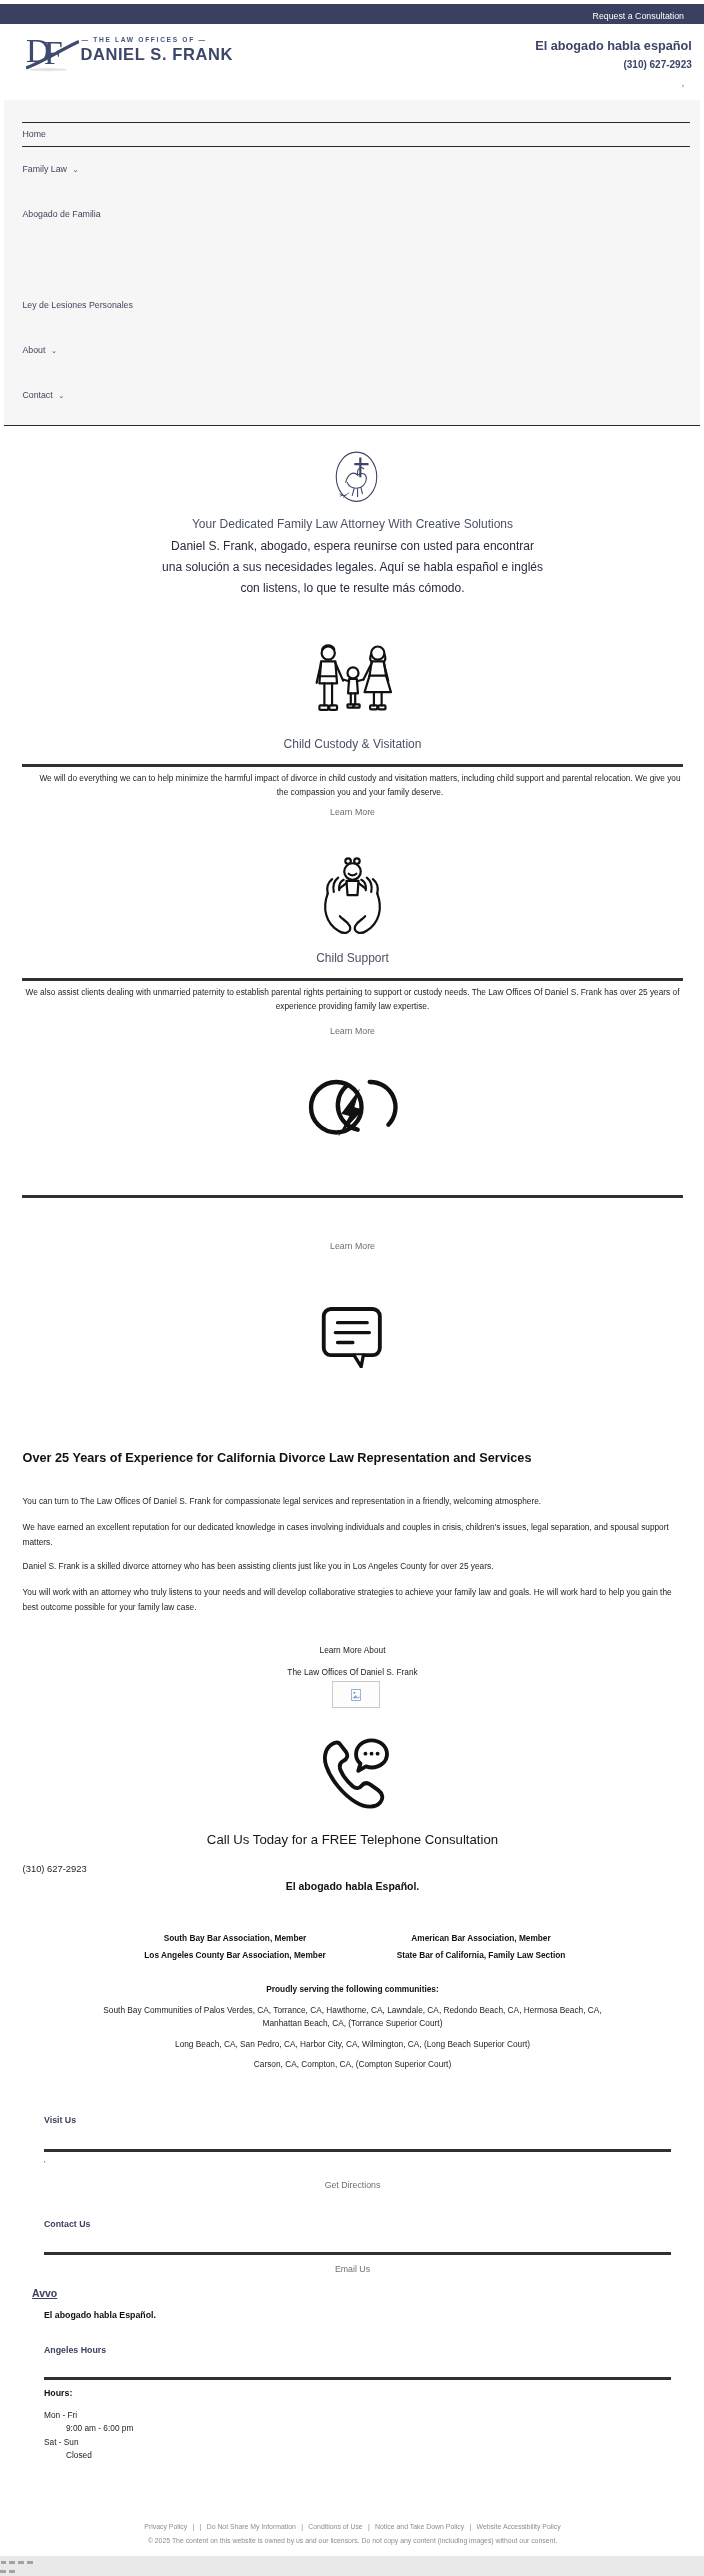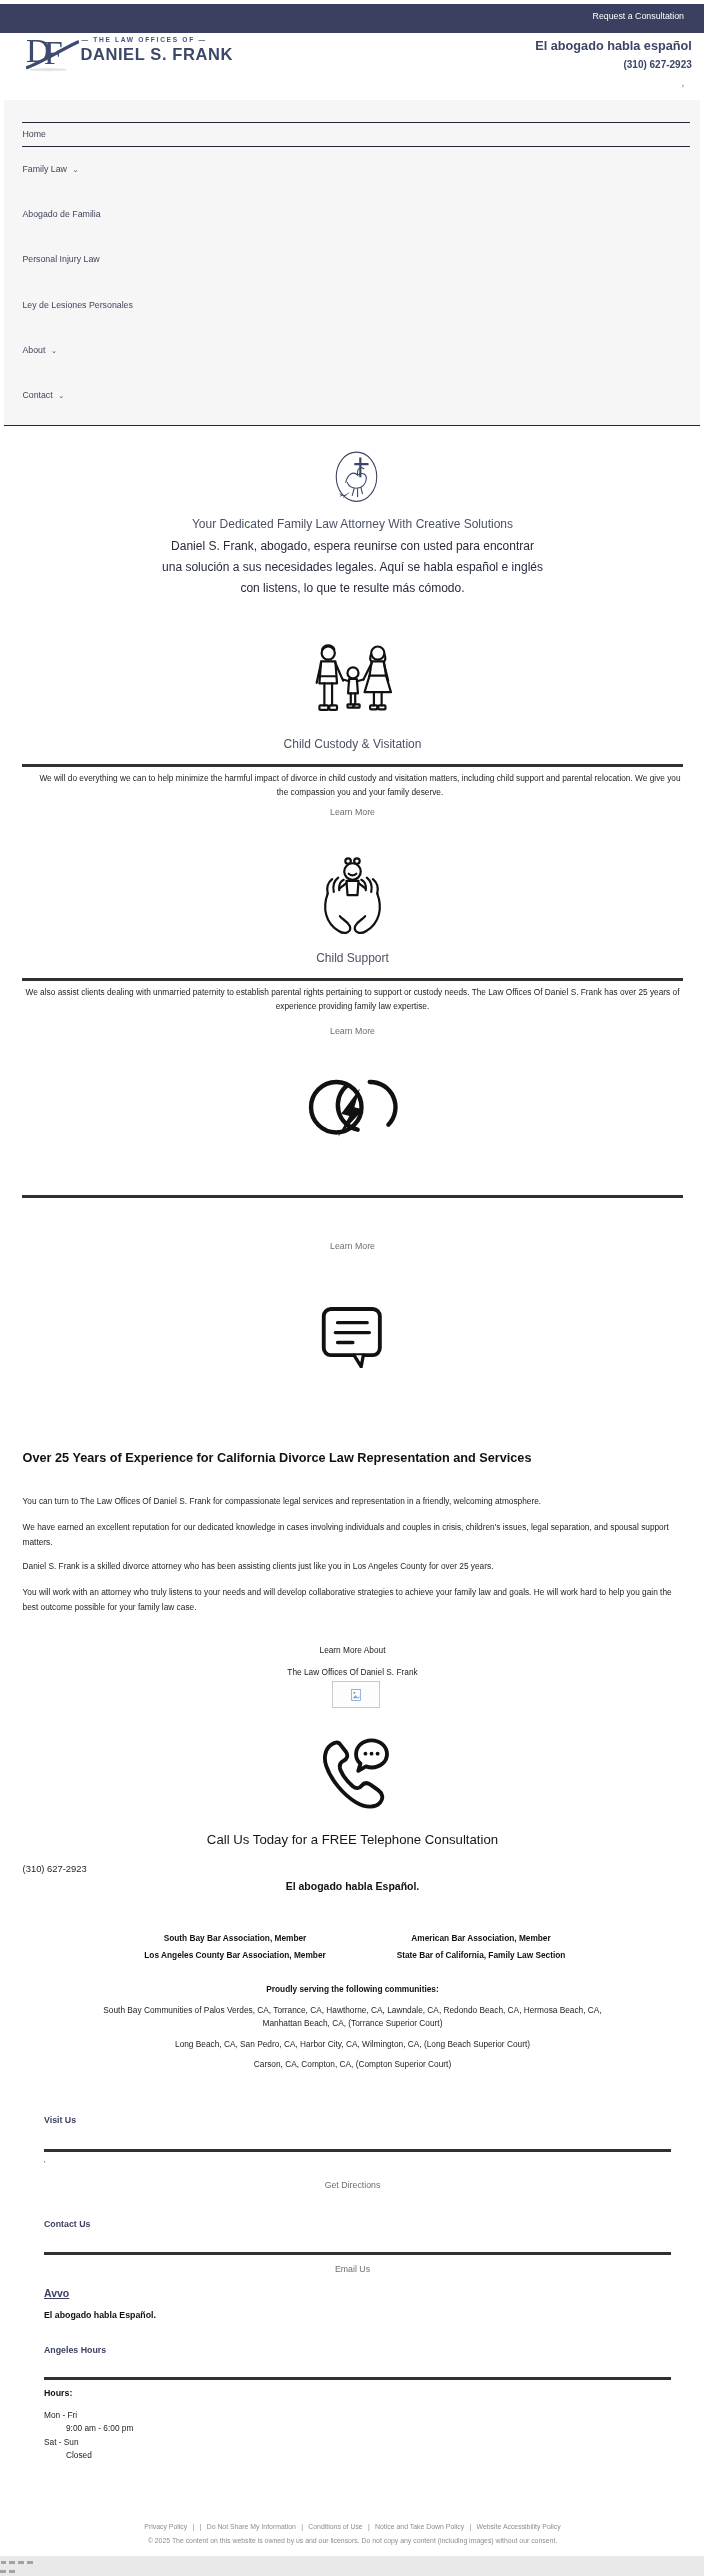--- a/index.html
+++ b/index.html
@@ -2,21 +2,21 @@
 <html style="font-size:8.8px"><head>
 <meta charset="utf-8">
 <style>
   html,body{margin:0;padding:0;background:#ffffff;}
   .page{position:relative;width:705px;height:2576px;background:#ffffff;overflow:hidden;
         font-family:"Liberation Sans","DejaVu Sans",sans-serif;color:#1d1d1d;}
   .abs{position:absolute;}
   .center{left:0;right:0;text-align:center;}
 
   
-  .topbar{position:absolute;top:4.4px;left:0;width:705px;height:29px;background:#3b4060;}
+  .topbar{position:absolute;top:4.4px;left:0;width:705px;height:20px;background:#3b4060;}
   .topbar-cta{position:absolute;right:21px;top:0;line-height:24px;color:#ffffff;font-size:8.8px;cursor:pointer;}
 
   
   .logo{position:absolute;left:26.4px;top:32px;width:198px;height:39px;cursor:pointer;}
   .monogram{position:absolute;left:0;top:0;}
   .logo-tagline{position:absolute;left:55px;top:4.4px;font-size:6.6px;letter-spacing:1.7px;
                 color:#43507c;font-weight:bold;white-space:nowrap;}
   .logo-name{position:absolute;left:54px;top:13.2px;font-size:16.5px;font-weight:600;letter-spacing:0.6px;
              color:#3d4768;white-space:nowrap;}
   .hdr-spanish{position:absolute;right:13.2px;top:39px;font-size:12.7px;font-weight:bold;color:#3d4466;}
@@ -72,21 +72,21 @@
   .com-2{top:2058px;left:0;right:0;}
 
   
   .foot-title{position:absolute;left:44px;font-size:8.8px;font-weight:600;color:#3d4260;}
   .ft-visit{top:2115px;} .ft-contact{top:2219px;} .ft-hours{top:2345px;}
   .footer-rule{left:44px;width:627px;}
   .fr-1{top:2149px;} .fr-2{top:2252px;} .fr-3{top:2377px;}
   .stray2{position:absolute;top:2159px;left:44px;font-size:7.7px;color:#333333;}
   .gray-link{position:absolute;font-size:8.8px;color:#6f6f6f;cursor:pointer;}
   .gl-dir{top:2180px;} .gl-email{top:2264px;}
-  .avvo{position:absolute;top:2287px;left:44px;font-size:10.5px;font-weight:bold;color:#3d4260;
+  .avvo{position:absolute;top:2287px;left:32px;font-size:10.5px;font-weight:bold;color:#3d4260;
         text-decoration:underline;cursor:pointer;}
   .foot-spanish{position:absolute;top:2310px;left:44px;font-size:8.8px;font-weight:bold;color:#111111;}
   .hours-label{position:absolute;top:2388px;left:44px;font-size:8.8px;font-weight:bold;color:#111111;}
   .hours-line{position:absolute;font-size:8.3px;color:#1d1d1d;}
   .hr-d1{top:2410px;left:44px;} .hr-t1{top:2423px;left:66px;}
   .hr-d2{top:2437px;left:44px;} .hr-t2{top:2450px;left:66px;}
 
   
   .legal{position:absolute;top:2523px;left:0;right:0;text-align:center;font-size:6.9px;color:#8d8d8d;}
   .legal span{margin:0 1.7px;}
@@ -125,23 +125,20 @@
 
   <nav class="menu">
     <div class="menu-item menu-home">
       <span>Home</span>
     </div>
     <div class="menu-item mi-1">
       <span>Family Law</span><span class="chev">⌄</span>
     </div>
     <div class="menu-item mi-2">
       <span>Abogado de Familia</span>
-    </div>
-    <div class="menu-item mi-3">
-      <span>Personal Injury Law</span>
     </div>
     <div class="menu-item mi-4">
       <span>Ley de Lesiones Personales</span>
     </div>
     <div class="menu-item mi-5">
       <span>About</span><span class="chev">⌄</span>
     </div>
     <div class="menu-item mi-6">
       <span>Contact</span><span class="chev">⌄</span>
     </div>

